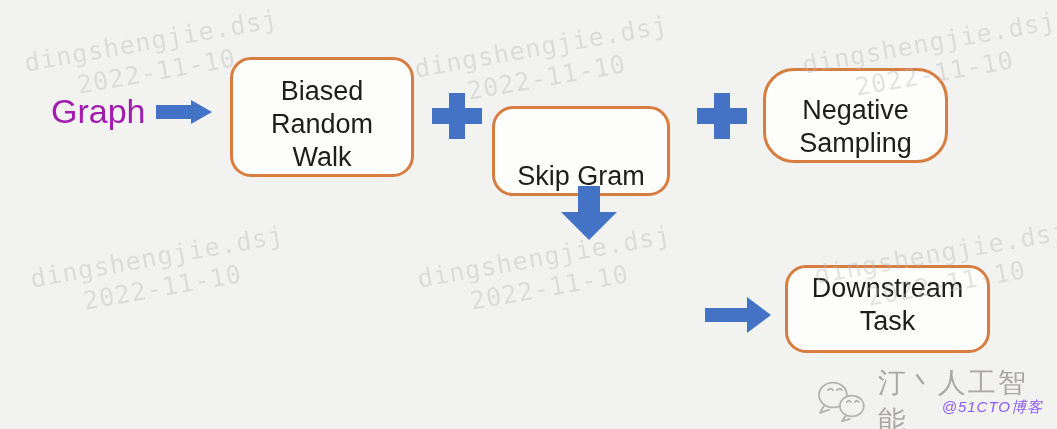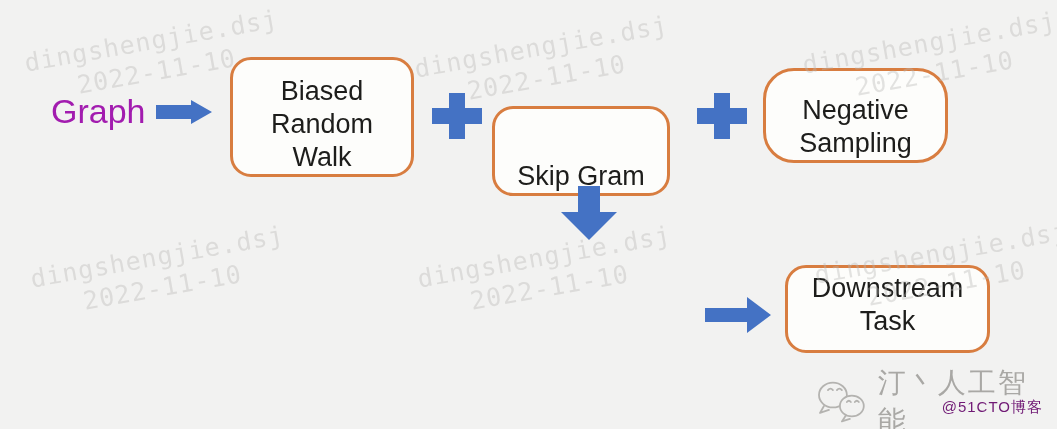--- a/index.html
+++ b/index.html
@@ -62,21 +62,21 @@
   
   .footer-logo{position:absolute;left:816px;top:364px;display:flex;align-items:center;z-index:4;}
   .account-name{
     margin-left:8px;
     font-size:28px;letter-spacing:2px;
     color:#a9a8a5;
   }
   .credit{
     position:absolute;right:14px;top:398px;
     font-size:15px;letter-spacing:1px;
-    color:#701a75;z-index:4;
+    color:#8b5cf6;z-index:4;font-style:italic;
   }
 </style>
 </head>
 <body>
 
 <div class="canvas">
 
   <span class="graph-label">Graph</span>
 
   <svg class="arrow arrow1" width="56" height="24" viewBox="0 0 56 24">

